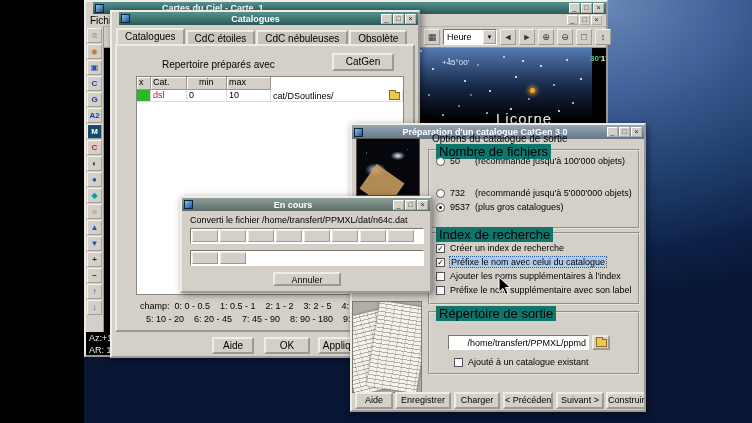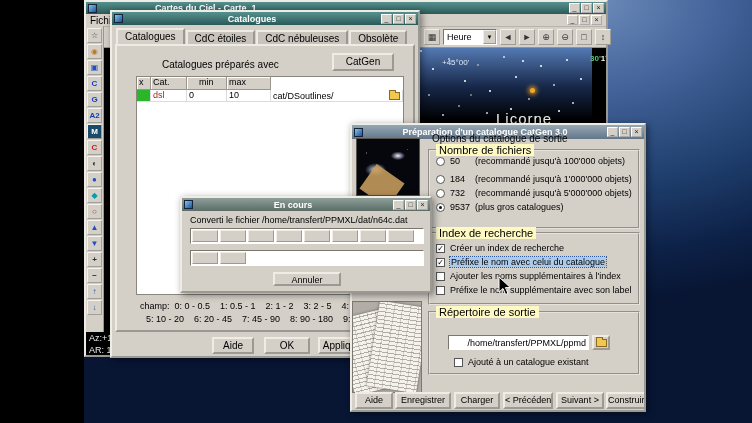--- a/index.html
+++ b/index.html
@@ -4,32 +4,32 @@
 <style>
   html,body{margin:0;padding:0;background:#000;}
   *{box-sizing:border-box;}
   #screen{position:relative;width:752px;height:423px;background:#000;overflow:hidden;
           font-family:"Liberation Sans","DejaVu Sans",sans-serif;color:#000;}
   #desktop{position:absolute;left:84px;top:0;width:668px;height:423px;
     background:radial-gradient(ellipse 430px 300px at 76% 0%, #6d8cba 0%, #43639a 30%, #20406f 60%, #0d2147 85%, #081634 100%);}
 
   .win{position:absolute;background:#d4d0c8;border:2px outset #efece5;box-shadow:2px 2px 7px rgba(0,0,0,.45);}
   .tb{position:absolute;left:0;top:0;right:0;display:flex;align-items:center;gap:2px;padding:0 2px;}
-  .active-t{background:linear-gradient(180deg,#55918f 0%,#2b5a58 100%);}
+  .active-t{background:linear-gradient(180deg,#55918f 0%,#2b5a58 100%);margin-left:7px;}
   .inactive-t{background:linear-gradient(180deg,#96a7b4 0%,#63778a 100%);}
   .prog-t{background:linear-gradient(180deg,#8e9e98 0%,#5c6c66 100%);}
   .tb-title{color:#fff;font-size:9px;font-weight:bold;flex:1;text-align:center;white-space:nowrap;overflow:hidden;}
   .tb-ico{width:9px;height:9px;background:linear-gradient(135deg,#86c4e2,#1f4f9e);border:1px solid #12233a;flex:none;}
   .winbtns{display:flex;gap:1px;flex:none;}
   .winbtn{display:inline-block;width:11px;height:10px;background:#d4d0c8;border:1px outset #fff;
           font-size:7px;line-height:8px;text-align:center;color:#222;}
   .btn{position:absolute;background:#d4d0c8;border:2px outset #f0ece4;font-size:9px;color:#000;
        text-align:center;overflow:hidden;white-space:nowrap;line-height:13px;}
   .group{position:absolute;border:2px groove #e6e2da;}
-  .legend{position:absolute;top:-7px;left:6px;background:#fef9c3;padding:0 3px;font-size:11px;white-space:nowrap;}
+  .legend{position:absolute;top:-7px;left:6px;background:#0f766e;padding:0 3px;font-size:13px;white-space:nowrap;}
   .opt-row{position:absolute;left:6px;display:flex;align-items:center;gap:5px;font-size:9px;white-space:pre;}
   .radio{width:9px;height:9px;border-radius:50%;background:#fff;border:1px solid #555;flex:none;position:relative;}
   .radio.sel::after{content:"";position:absolute;inset:2px;border-radius:50%;background:#111;}
   .check{width:9px;height:9px;background:#fff;border:1px solid #555;flex:none;font-size:8px;line-height:8px;text-align:center;color:#000;}
   .field{position:absolute;background:#fff;border:1px solid;border-color:#7a766e #fff #fff #7a766e;
          font-size:9px;font-family:inherit;padding:0 2px;}
   .folder{display:inline-block;width:11px;height:8px;background:#f0c850;border:1px solid #8a6a20;position:relative;vertical-align:middle;}
   .folder::before{content:"";position:absolute;top:-3px;left:-1px;width:5px;height:2px;background:#f0c850;border:1px solid #8a6a20;border-bottom:none;}
 
   
@@ -210,21 +210,21 @@
           <span class="winbtn">×</span>
         </span>
     </div>
     <div id="cat-tabs">
         <span class="tab active">Catalogues</span>
         <span class="tab">CdC étoiles</span>
         <span class="tab">CdC nébuleuses</span>
         <span class="tab">Obsolète</span>
       </div>
     <div id="cat-pane"></div>
-    <div id="prepared-label">Catalogues préparés avec</div>
+    <div id="prepared-label">Repertoire préparés avec</div>
     <span class="btn" id="catgen-btn">CatGen</span>
     <div id="grid">
       <div id="grid-header">
           <span class="gh" style="width: 14px;">x</span>
           <span class="gh" style="width: 36px;">Cat.</span>
           <span class="gh" style="width: 40px; padding-left: 12px;">min</span>
           <span class="gh" style="width: 44px;">max</span>
         </div>
       <div id="grid-row">
           <span class="gc" style="width: 14px; background: rgb(42, 181, 42);"></span>
@@ -251,21 +251,20 @@
     </div>
     <div id="galaxy"></div>
     <div id="cards">
       <div class="card" id="card1"></div>
       <div class="card" id="card2"></div>
     </div>
     <div id="opts-title">Options du catalogue de sortie</div>
     <div class="group" id="grp-files">
       <span class="legend">Nombre de fichiers</span>
     <span class="opt-row" style="top: 5px;"><span class="radio"></span><span>50      (recommandé jusqu'à 100'000 objets)</span></span>
-        <span class="opt-row" style="top: 23px;"><span class="radio"></span><span>184    (recommandé jusqu'à 1'000'000 objets)</span></span>
         <span class="opt-row" style="top: 37px;"><span class="radio"></span><span>732    (recommandé jusqu'à 5'000'000 objets)</span></span>
         <span class="opt-row" style="top: 51px;"><span class="radio sel"></span><span>9537  (plus gros catalogues)</span></span>
       </div>
     <div class="group" id="grp-index">
       <span class="legend">Index de recherche</span>
     <span class="opt-row" style="top: 9px;"><span class="check">✓</span><span>Créer un index de recherche</span></span>
         <span class="opt-row" style="top: 23px;"><span class="check">✓</span><span class="hl" style="background: rgb(172, 203, 235);">Préfixe le nom avec celui du catalogue</span></span>
         <span class="opt-row" style="top: 37px;"><span class="check"></span><span>Ajouter les noms supplémentaires à l'index</span></span>
         <span class="opt-row" style="top: 51px;"><span class="check"></span><span>Préfixe le nom supplémentaire avec son label</span></span>
       </div>

